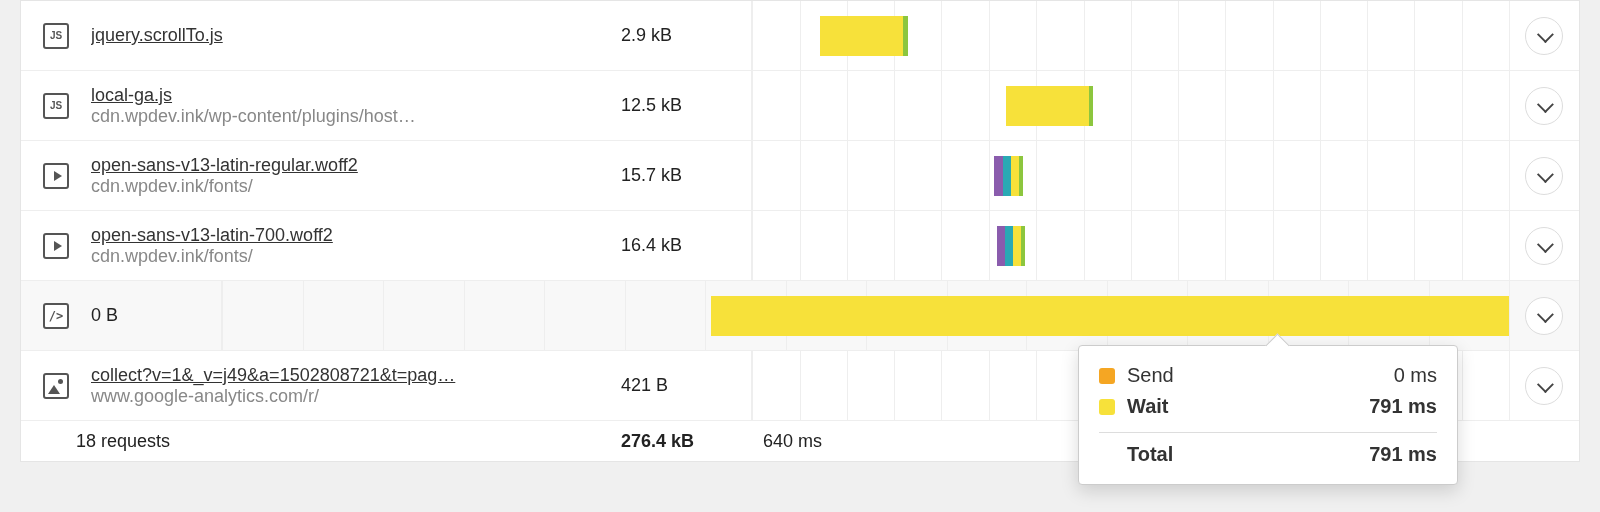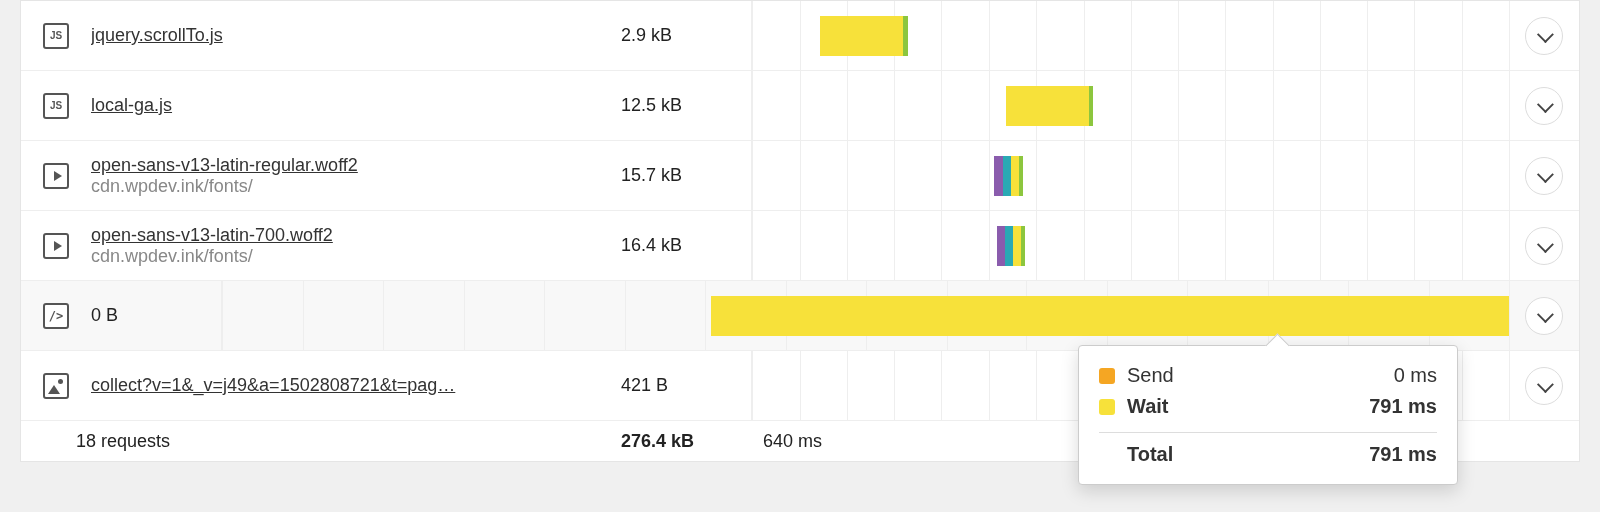--- a/index.html
+++ b/index.html
@@ -245,20 +245,21 @@
             <div class="chevron"></div>
           </div>
         </div>
       </div>
       <div class="row">
         <div class="col-icon">
           <div class="file-icon">JS</div>
         </div>
         <div class="col-name">
           <div class="name">local-ga.js</div>
+          <div class="path">cdn.wpdev.ink/wp-content/plugins/host…</div>
         </div>
         <div class="col-size">12.5 kB</div>
         <div class="col-waterfall">
           <div class="grid-line" style="left: 0%;"></div>
           <div class="grid-line" style="left: 6.3%;"></div>
           <div class="grid-line" style="left: 12.5%;"></div>
           <div class="grid-line" style="left: 18.8%;"></div>
           <div class="grid-line" style="left: 25%;"></div>
           <div class="grid-line" style="left: 31.3%;"></div>
           <div class="grid-line" style="left: 37.5%;"></div>
@@ -387,20 +388,21 @@
             <div class="chevron"></div>
           </div>
         </div>
       </div>
       <div class="row">
         <div class="col-icon">
           <div class="file-icon img"></div>
         </div>
         <div class="col-name">
           <div class="name">collect?v=1&amp;_v=j49&amp;a=1502808721&amp;t=pag…</div>
+          <div class="path">www.google-analytics.com/r/</div>
         </div>
         <div class="col-size">421 B</div>
         <div class="col-waterfall">
           <div class="grid-line" style="left: 0%;"></div>
           <div class="grid-line" style="left: 6.3%;"></div>
           <div class="grid-line" style="left: 12.5%;"></div>
           <div class="grid-line" style="left: 18.8%;"></div>
           <div class="grid-line" style="left: 25%;"></div>
           <div class="grid-line" style="left: 31.3%;"></div>
           <div class="grid-line" style="left: 37.5%;"></div>

